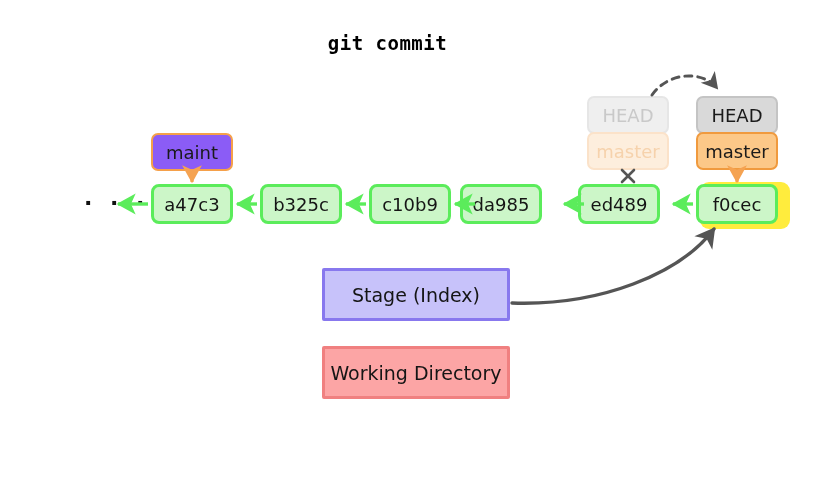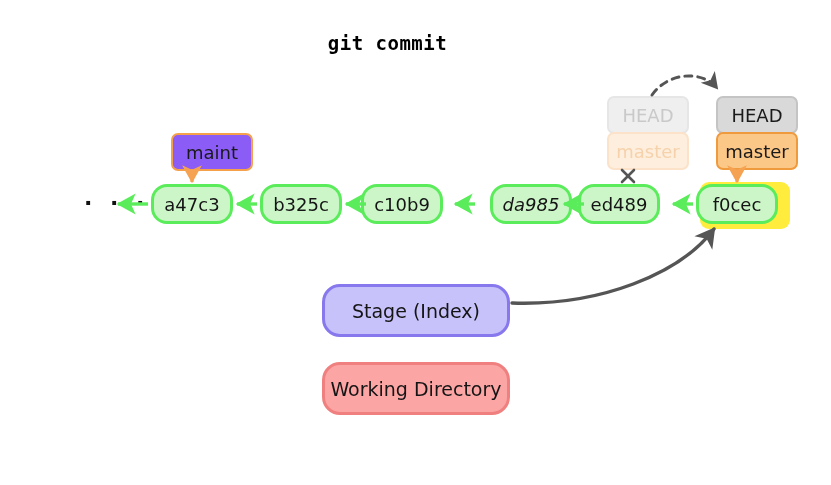--- a/index.html
+++ b/index.html
@@ -46,42 +46,41 @@
   }
 
   
   .commit {
     width: 82px;
     height: 40px;
     top: 184px;
     background: #ccf6c8;
     border-color: #5bec5b;
     border-width: 3px;
-    border-radius: 16px;
+    border-radius: 8px;
   }
 
   
   .highlight {
     position: absolute;
     width: 90px;
     height: 47px;
     top: 182px;
     background: #ffec3d;
     border-radius: 9px;
     z-index: 0;
   }
 
   
   .ref {
     width: 82px;
     height: 38px;
     border-width: 2px;
     border-radius: 7px;
     font-size: 18px;
-    margin-left: 20px;
   }
   .ref-head {
     background: #d9d9d9;
     border-color: #c4c4c4;
     color: #1a1a1a;
   }
   .ref-master {
     background: #fcc888;
     border-color: #f09a3e;
     color: #1a1a1a;
@@ -101,23 +100,22 @@
     background: #fdeedd;
     border-color: #fbe2c9;
     color: #f6d2ac;
   }
 
   
   .area {
     width: 188px;
     height: 53px;
     border-width: 3px;
-    border-radius: 18px;
+    border-radius: 2px;
     font-size: 19px;
-    margin-top: 16px;
   }
   .stage {
     background: #c7c2fa;
     border-color: #8878ee;
     left: 322px;
     top: 268px;
   }
   .workdir {
     background: #fca5a5;
     border-color: #f08080;
@@ -157,22 +155,22 @@
   <div id="title">git commit</div>
 
   <div id="ellipsis">· · ·</div>
 
   <div class="highlight" style="left:700px;"></div>
 
   <div class="layer-boxes">
 
     <div class="node commit" style="left:151px;">a47c3</div>
     <div class="node commit" style="left:260px;">b325c</div>
-    <div class="node commit" style="left:361px;">c10b9</div>
-    <div class="node commit" style="left:490px;font-style:italic;">da985</div>
+    <div class="node commit" style="left:369px;">c10b9</div>
+    <div class="node commit" style="left:460px;">da985</div>
     <div class="node commit" style="left:578px;">ed489</div>
     <div class="node commit" style="left:696px; z-index:1;text-align:right;">f0cec</div>
 
     <div class="node ref ref-maint" style="left:151px; top:133px;">maint</div>
 
     <div class="node ref ghost-head" style="left:587px; top:96px;">HEAD</div>
     <div class="node ref ghost-master" style="left:587px; top:132px;">master</div>
 
     <div class="node ref ref-head" style="left:696px; top:96px;">HEAD</div>
     <div class="node ref ref-master" style="left:696px; top:132px;">master</div>

